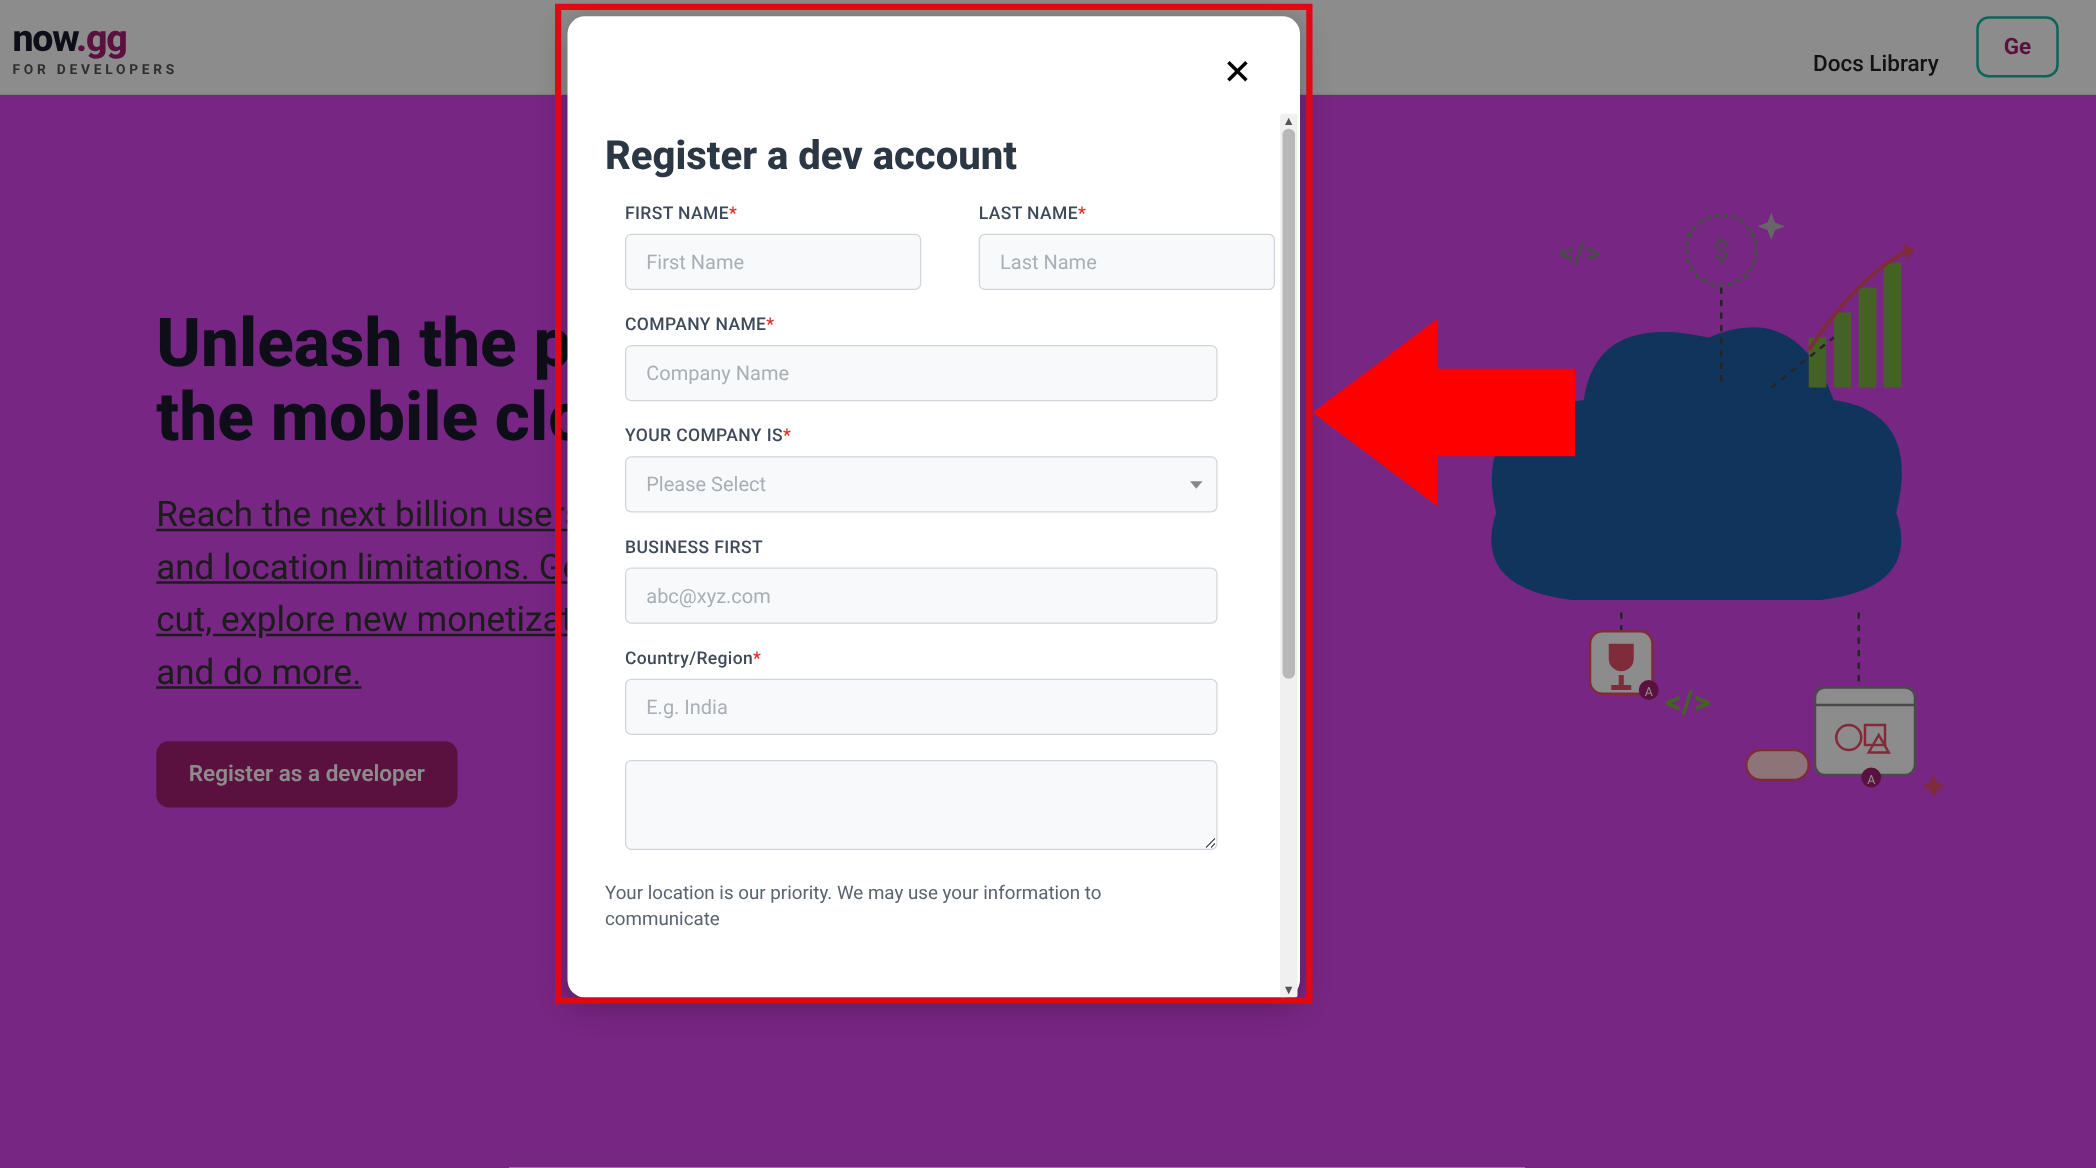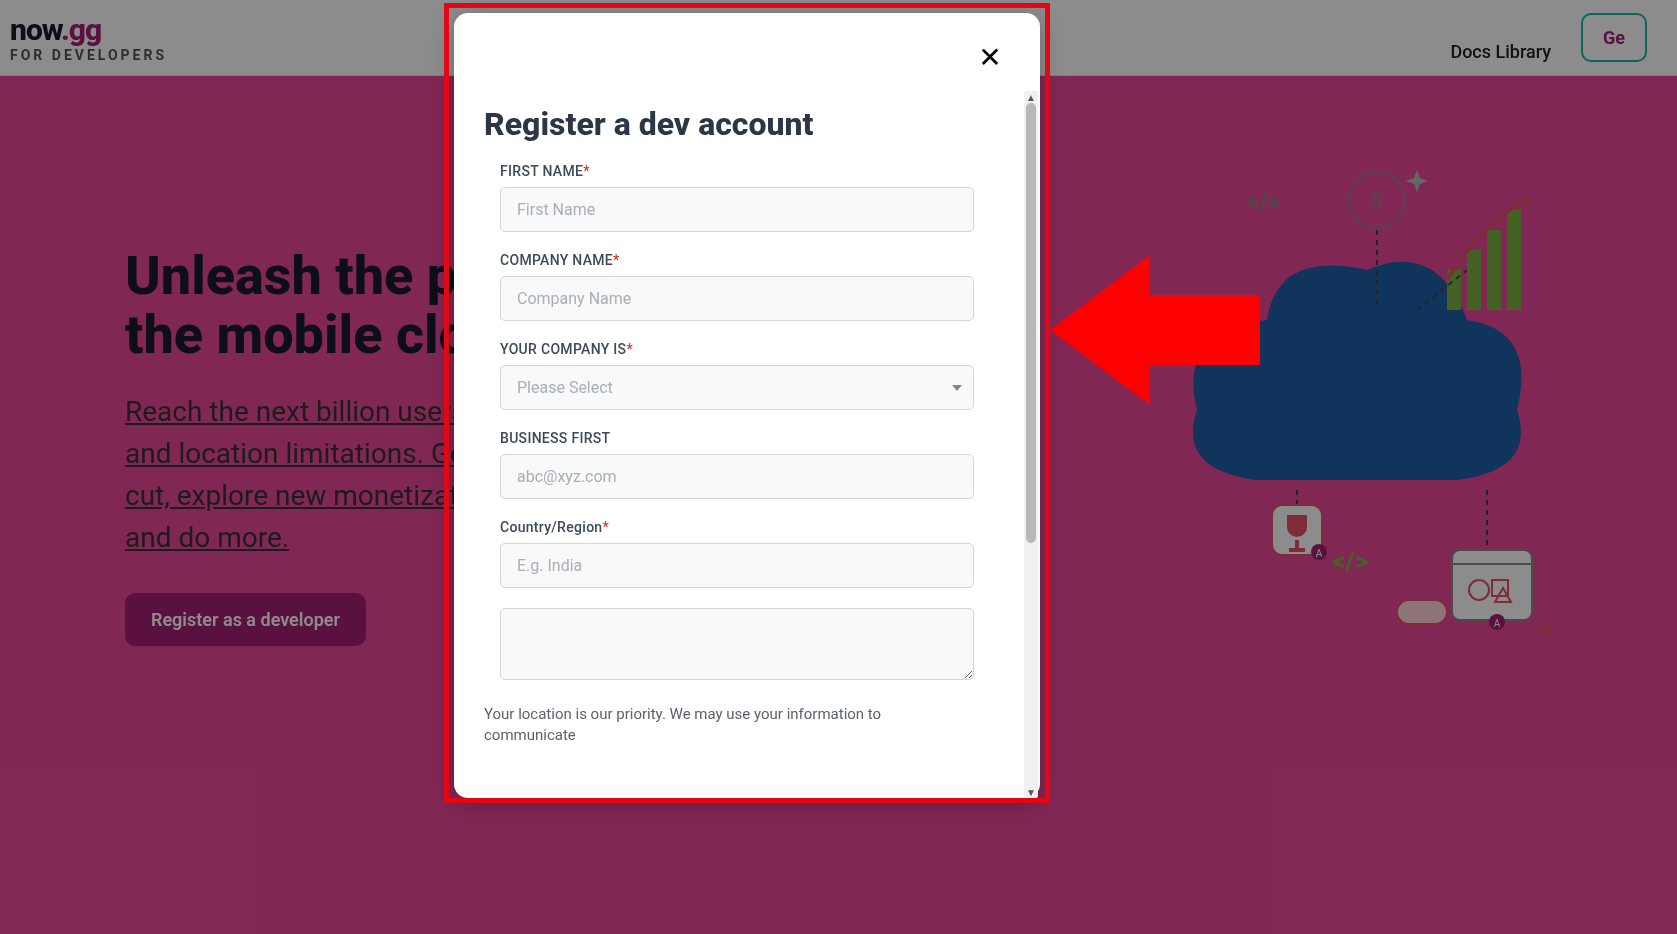--- a/index.html
+++ b/index.html
@@ -9,36 +9,36 @@
   height: 934px;
   overflow: hidden;
   position: relative;
   background: #f5f5f5;
 }
 
 
 .page-bg {
   position: absolute;
   inset: 0;
-  background: #ec4899;
+  background: #d946ef;
 }
 
 .header {
   height: 76px;
   display: flex;
   align-items: center;
   justify-content: space-between;
   padding: 0 30px 0 0;
   border-bottom: 1px solid #e5e5e5;
   background: #fff;
 }
 .logo-wrap { display: flex; flex-direction: column; padding-left: 10px; }
 .logo-text { font-size: 30px; font-weight: 800; color: #1a1a2e; letter-spacing: -1px; }
 .logo-text .gg { color: #a61f73; }
-.logo-sub { font-size: 14px; letter-spacing: 3px; color: #555; font-weight: 700; text-align: center; }
+.logo-sub { font-size: 11px; letter-spacing: 3px; color: #555; font-weight: 700; text-align: center; }
 .header-right { display: flex; align-items: flex-end; gap: 30px; }
 .docs-link { font-size: 18px; color: #222; font-weight: 500; }
 .get-btn {
   border: 2px solid #14b8a6;
   color: #a61f73;
   font-weight: 700;
   padding: 12px 20px;
   border-radius: 10px;
   font-size: 18px;
 }
@@ -284,20 +284,24 @@
   </div>
   <div class="modal-scroller">
     <div class="form-area">
       <div class="form-title">Register a dev account</div>
 
       <div class="row">
         <div class="field">
           <div class="label"><span>FIRST NAME</span><span class="req">*</span></div>
           <input class="input" type="text" placeholder="First Name" style="">
         </div>
+        <div class="field">
+          <div class="label"><span>LAST NAME</span><span class="req">*</span></div>
+          <input class="input" type="text" placeholder="Last Name" style="">
+        </div>
       </div>
 
       <div class="field">
         <div class="label"><span>COMPANY NAME</span><span class="req">*</span></div>
         <input class="input" type="text" placeholder="Company Name" style="">
       </div>
 
       <div class="field">
         <div class="label"><span>YOUR COMPANY IS</span><span class="req">*</span></div>
         <div class="select-wrap">

